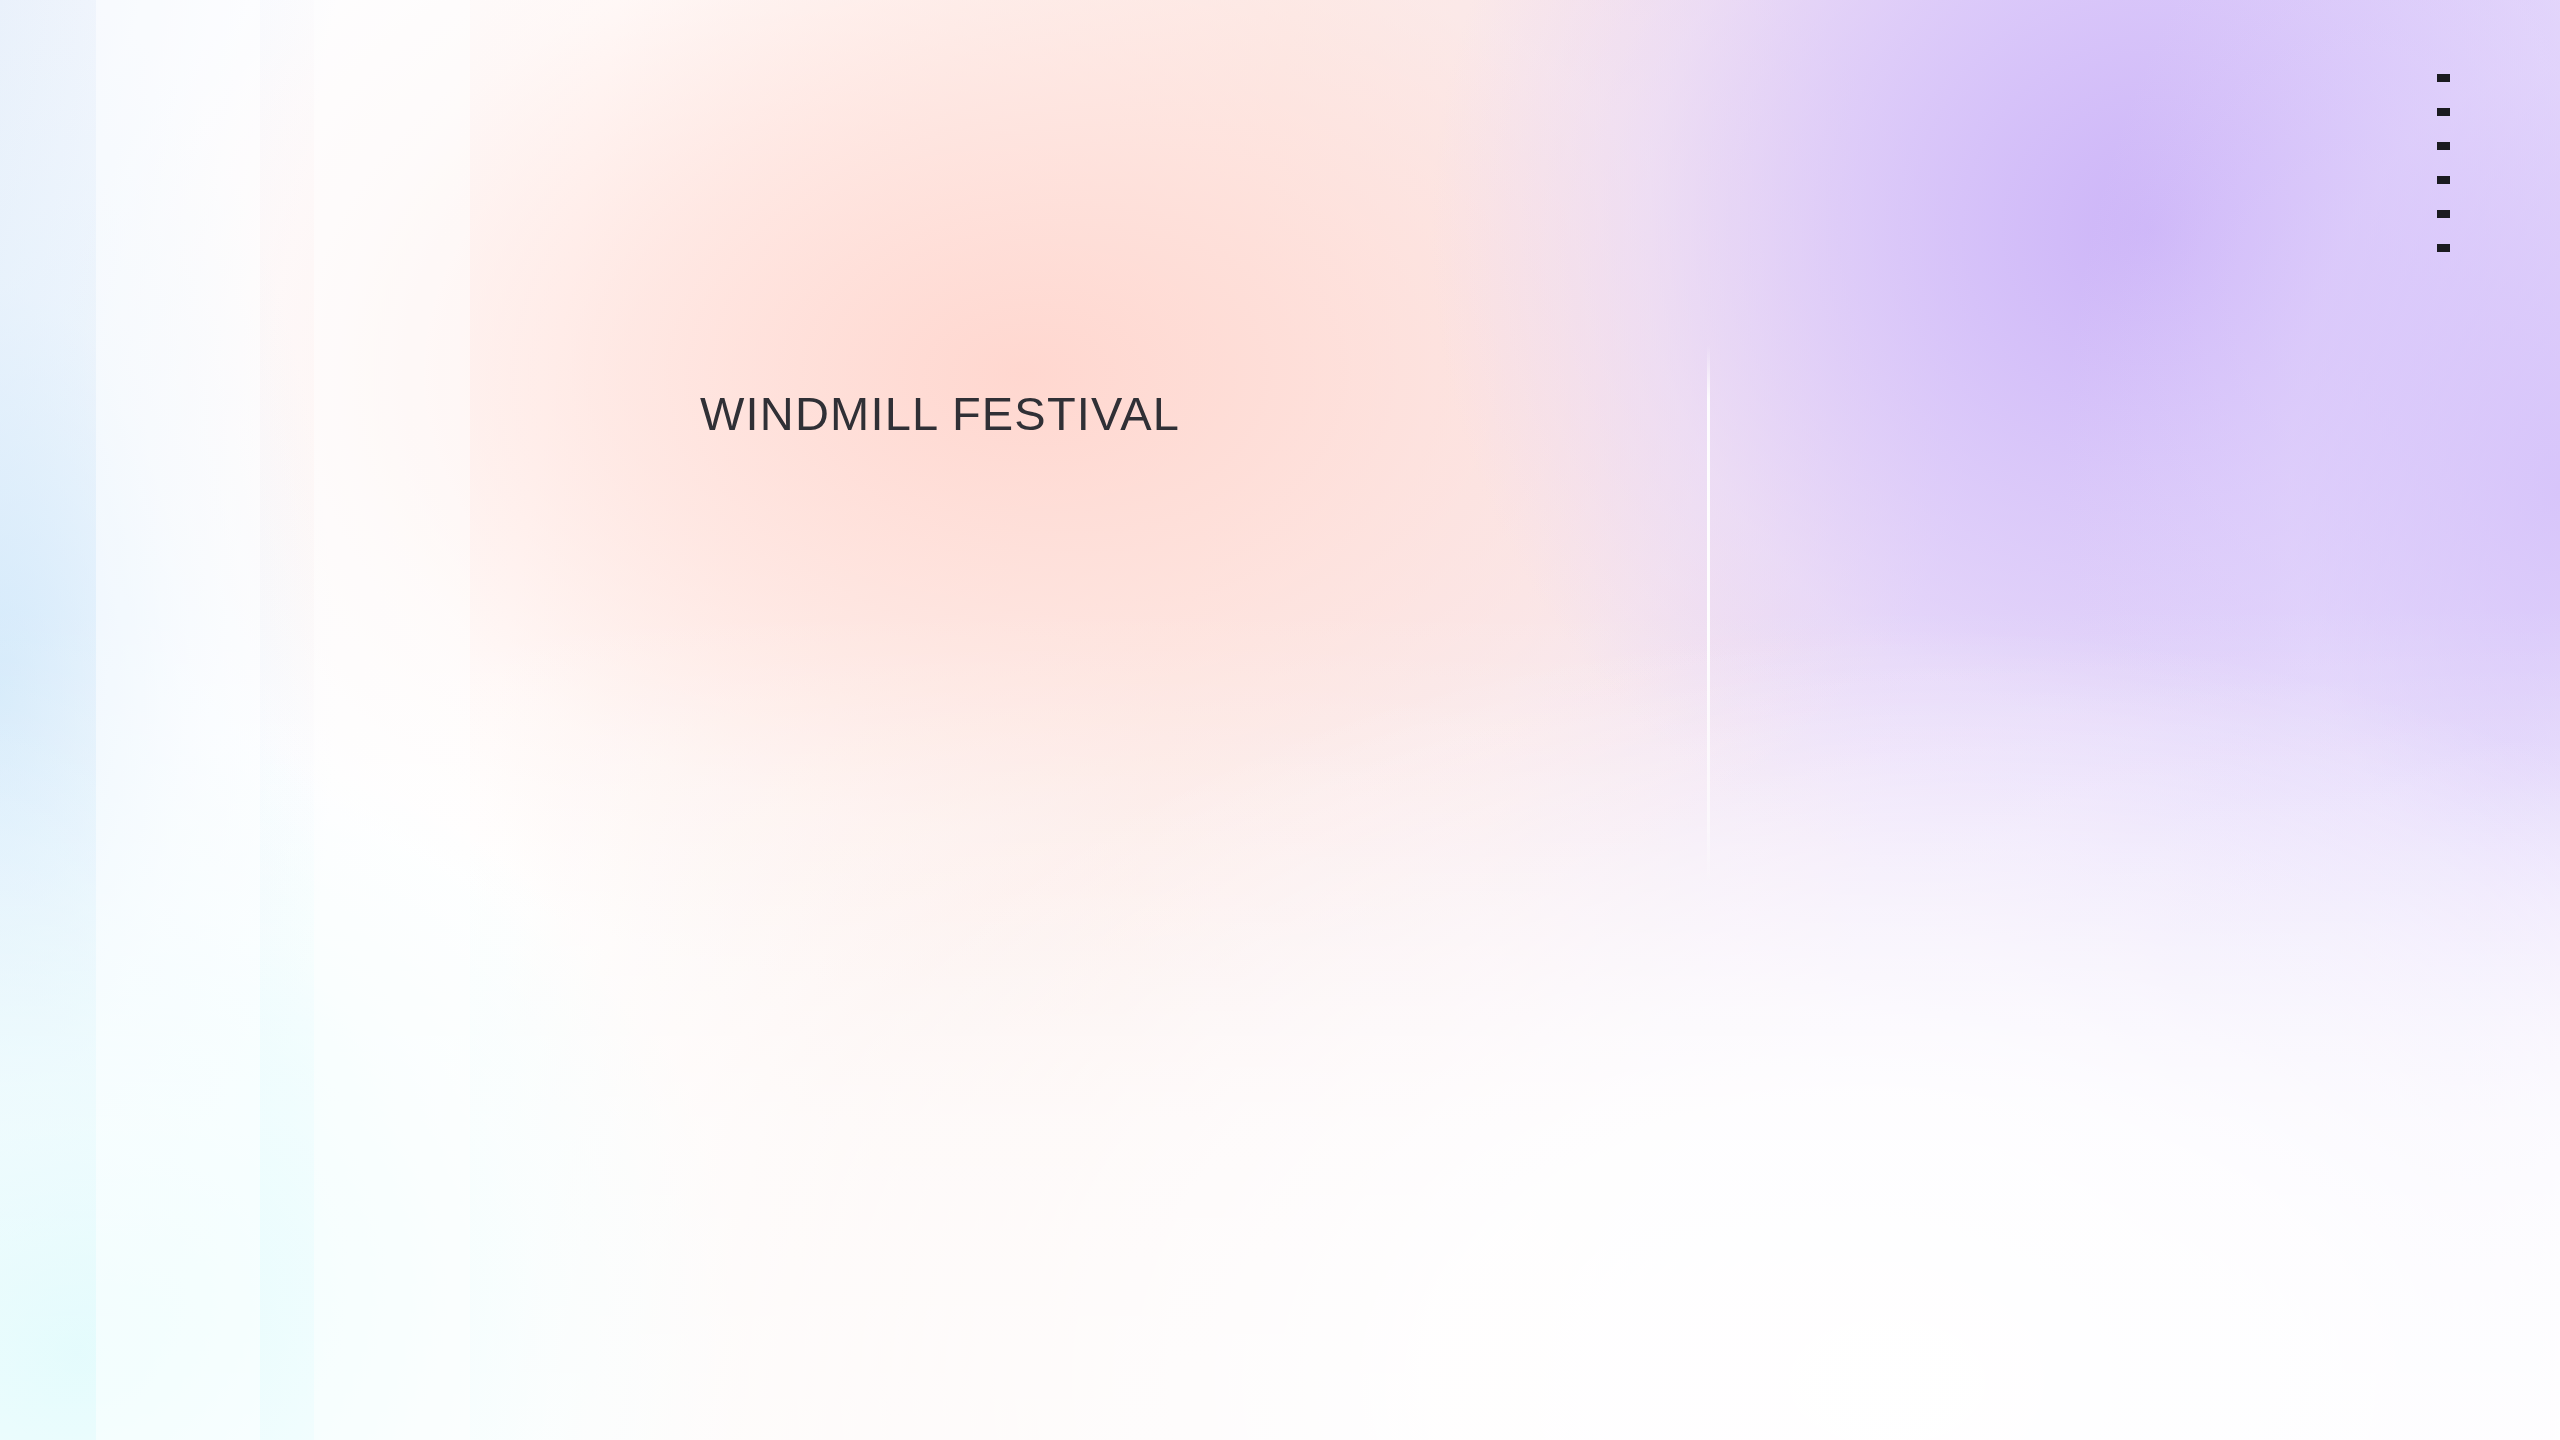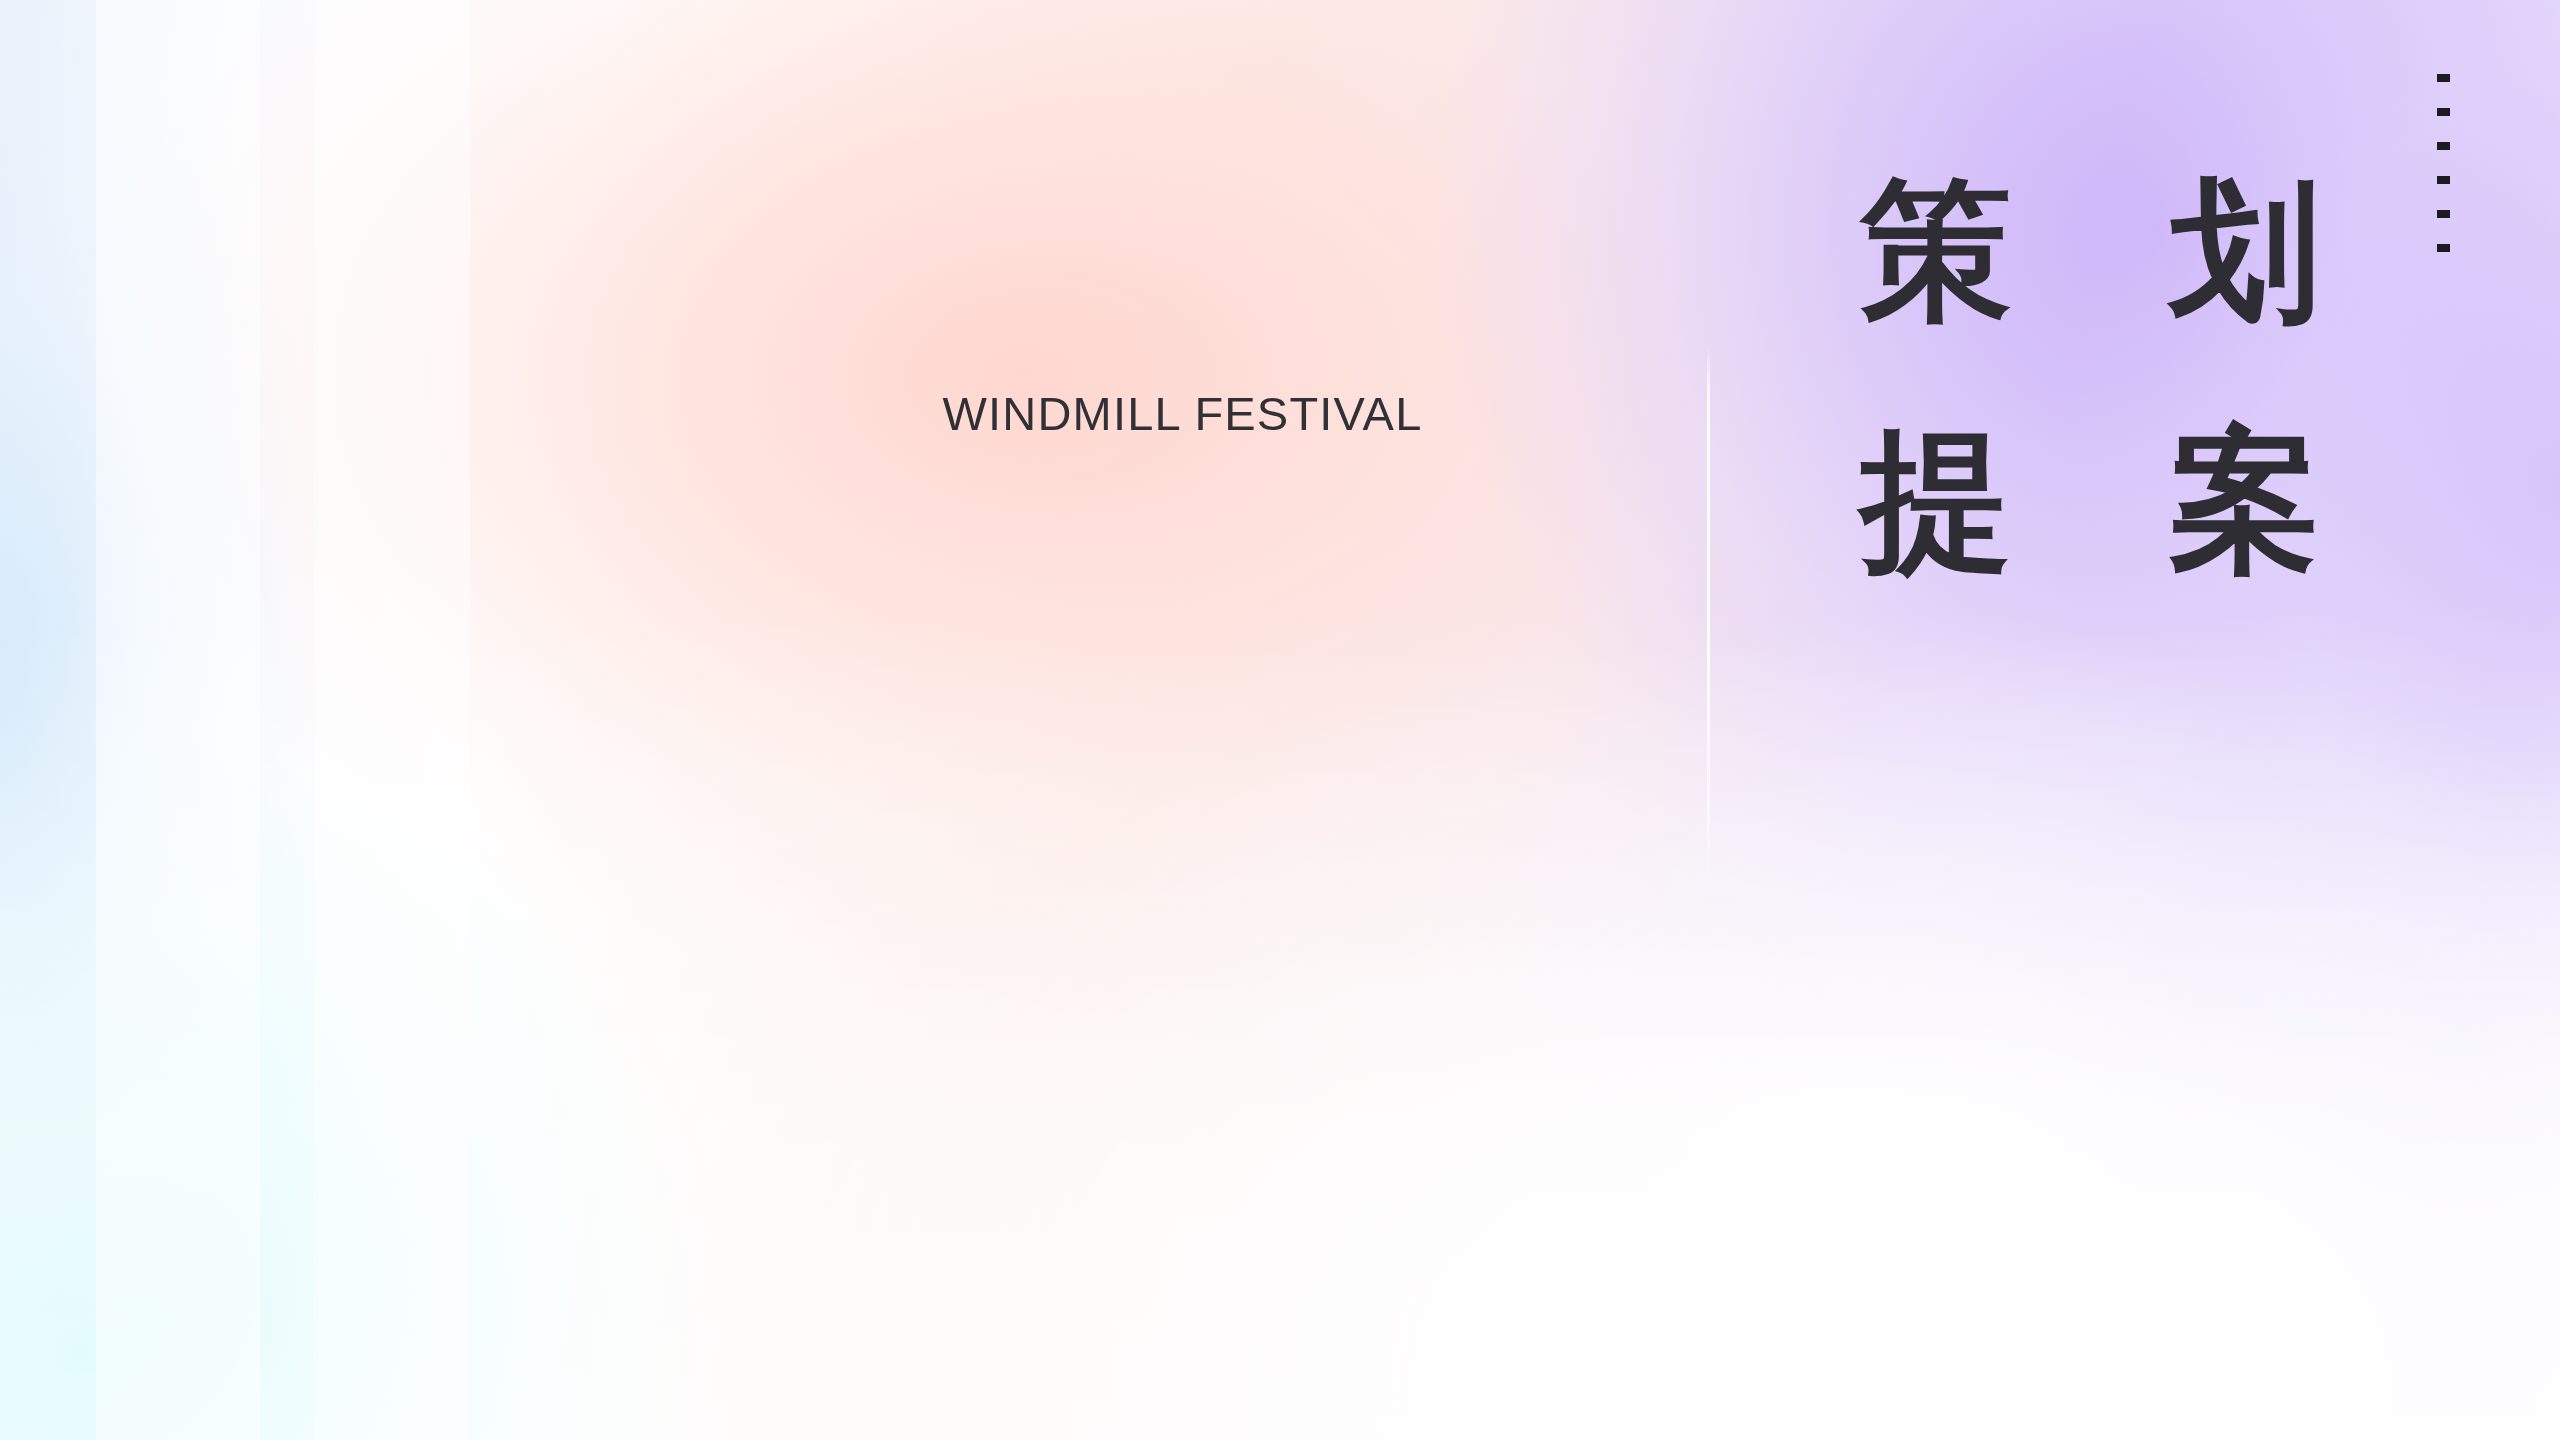--- a/index.html
+++ b/index.html
@@ -154,21 +154,21 @@
       rgba(255,255,255,0.55) 88%,
       rgba(255,255,255,0) 100%);
   }
 
   
   #left-text {
     position: absolute;
     left: 700px;
     top: 390px;
     width: 965px;
-    text-align: center;
+    text-align: left;
     color: #303036;
   }
   #festival-title {
     font-size: 47px;
     font-weight: 300;
     letter-spacing: 1.2px;
     line-height: 1;
     white-space: nowrap;
     font-stretch: condensed;
   }
@@ -233,18 +233,14 @@
       <div class="dot" style="background: rgb(27, 27, 32);"></div>
       <div class="dot" style="background: rgb(27, 27, 32);"></div>
     </div>
 
   <div id="divider"></div>
 
   <div id="left-text">
     <div id="festival-title">WINDMILL FESTIVAL</div>
   </div>
 
-  <div id="headline">
-    <div id="headline-line-1">策 划</div>
-    <div id="headline-line-2">提 案</div>
-  </div>
 
 </div>
 
 </body></html>

